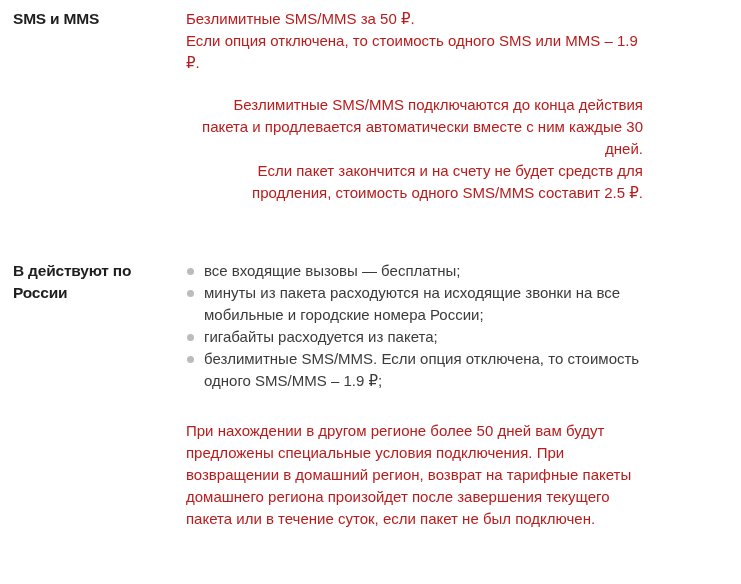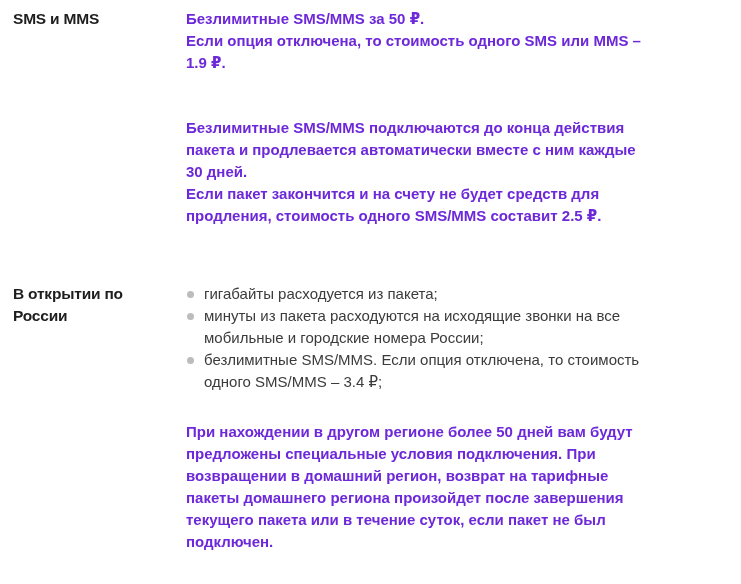--- a/index.html
+++ b/index.html
@@ -36,25 +36,24 @@
     color: #1e1e1e;
     letter-spacing: -0.2px;
   }
   .content {
     max-width: 556px;
   }
   .para {
     margin: 0;
     font-size: 15px;
     line-height: 22px;
-    color: #6d28d9;
+    color: #b91c1c;
     white-space: pre-line;
-    font-weight: bold;
   }
-  .para + .para { margin-top: 43px; }
+  .para + .para { margin-top: 20px; text-align: right; }
   .bullets {
     list-style: none;
     margin: 0;
     padding: 0;
   }
   .bullets li {
     position: relative;
     padding-left: 18px;
     font-size: 15px;
     line-height: 22px;
@@ -81,24 +80,25 @@
     <h3 class="label">SMS и MMS</h3>
     <div class="content">
       <p class="para">Безлимитные SMS/MMS за 50 ₽.
 Если опция отключена, то стоимость одного SMS или MMS – 1.9 ₽.</p>
       <p class="para">Безлимитные SMS/MMS подключаются до конца действия пакета и продлевается автоматически вместе с ним каждые 30 дней.
 Если пакет закончится и на счету не будет средств для продления, стоимость одного SMS/MMS составит 2.5 ₽.</p>
     </div>
   </section>
 
   <section class="row">
-    <h3 class="label">В открытии по России</h3>
+    <h3 class="label">В действуют по России</h3>
     <div class="content">
       <ul class="bullets">
+        <li>все входящие вызовы — бесплатны;</li>
+        <li>минуты из пакета расходуются на исходящие звонки на все мобильные и городские номера России;</li>
         <li>гигабайты расходуется из пакета;</li>
-        <li>минуты из пакета расходуются на исходящие звонки на все мобильные и городские номера России;</li>
-        <li>безлимитные SMS/MMS. Если опция отключена, то стоимость одного SMS/MMS – 3.4 ₽;</li>
+        <li>безлимитные SMS/MMS. Если опция отключена, то стоимость одного SMS/MMS – 1.9 ₽;</li>
       </ul>
       <p class="para outro">При нахождении в другом регионе более 50 дней вам будут предложены специальные условия подключения. При возвращении в домашний регион, возврат на тарифные пакеты домашнего региона произойдет после завершения текущего пакета или в течение суток, если пакет не был подключен.</p>
     </div>
   </section>
 
 </div>
 
 </body></html>

